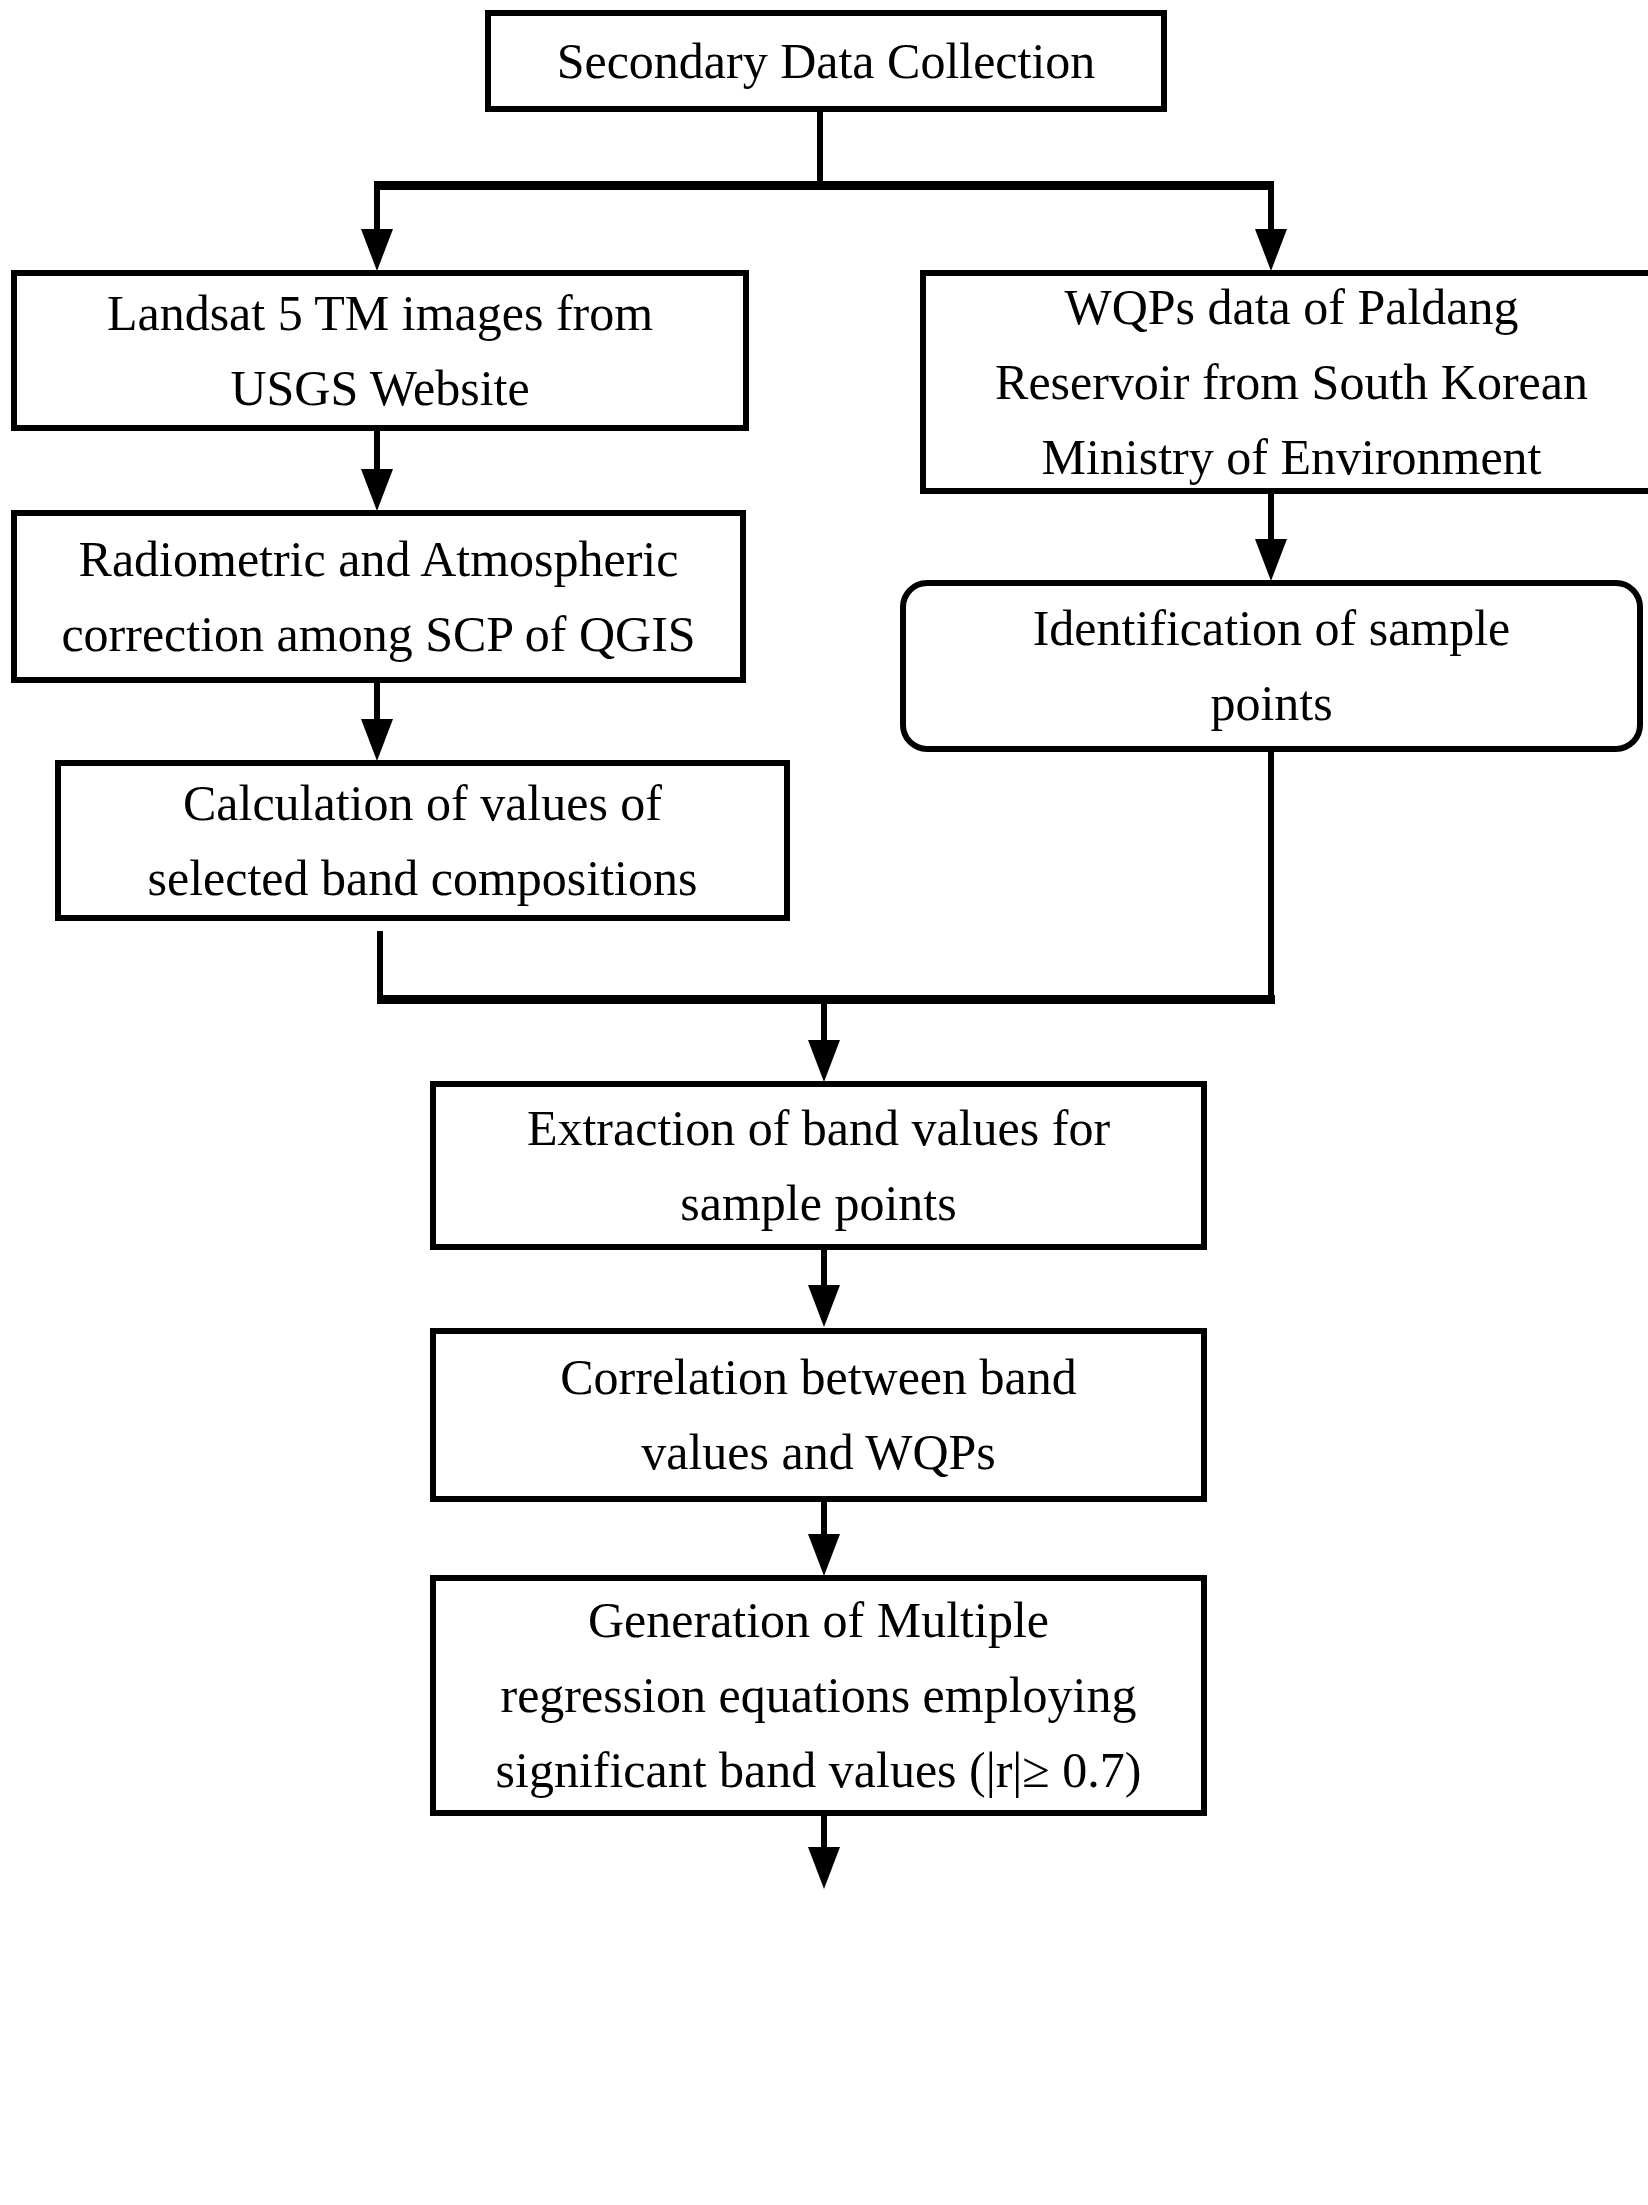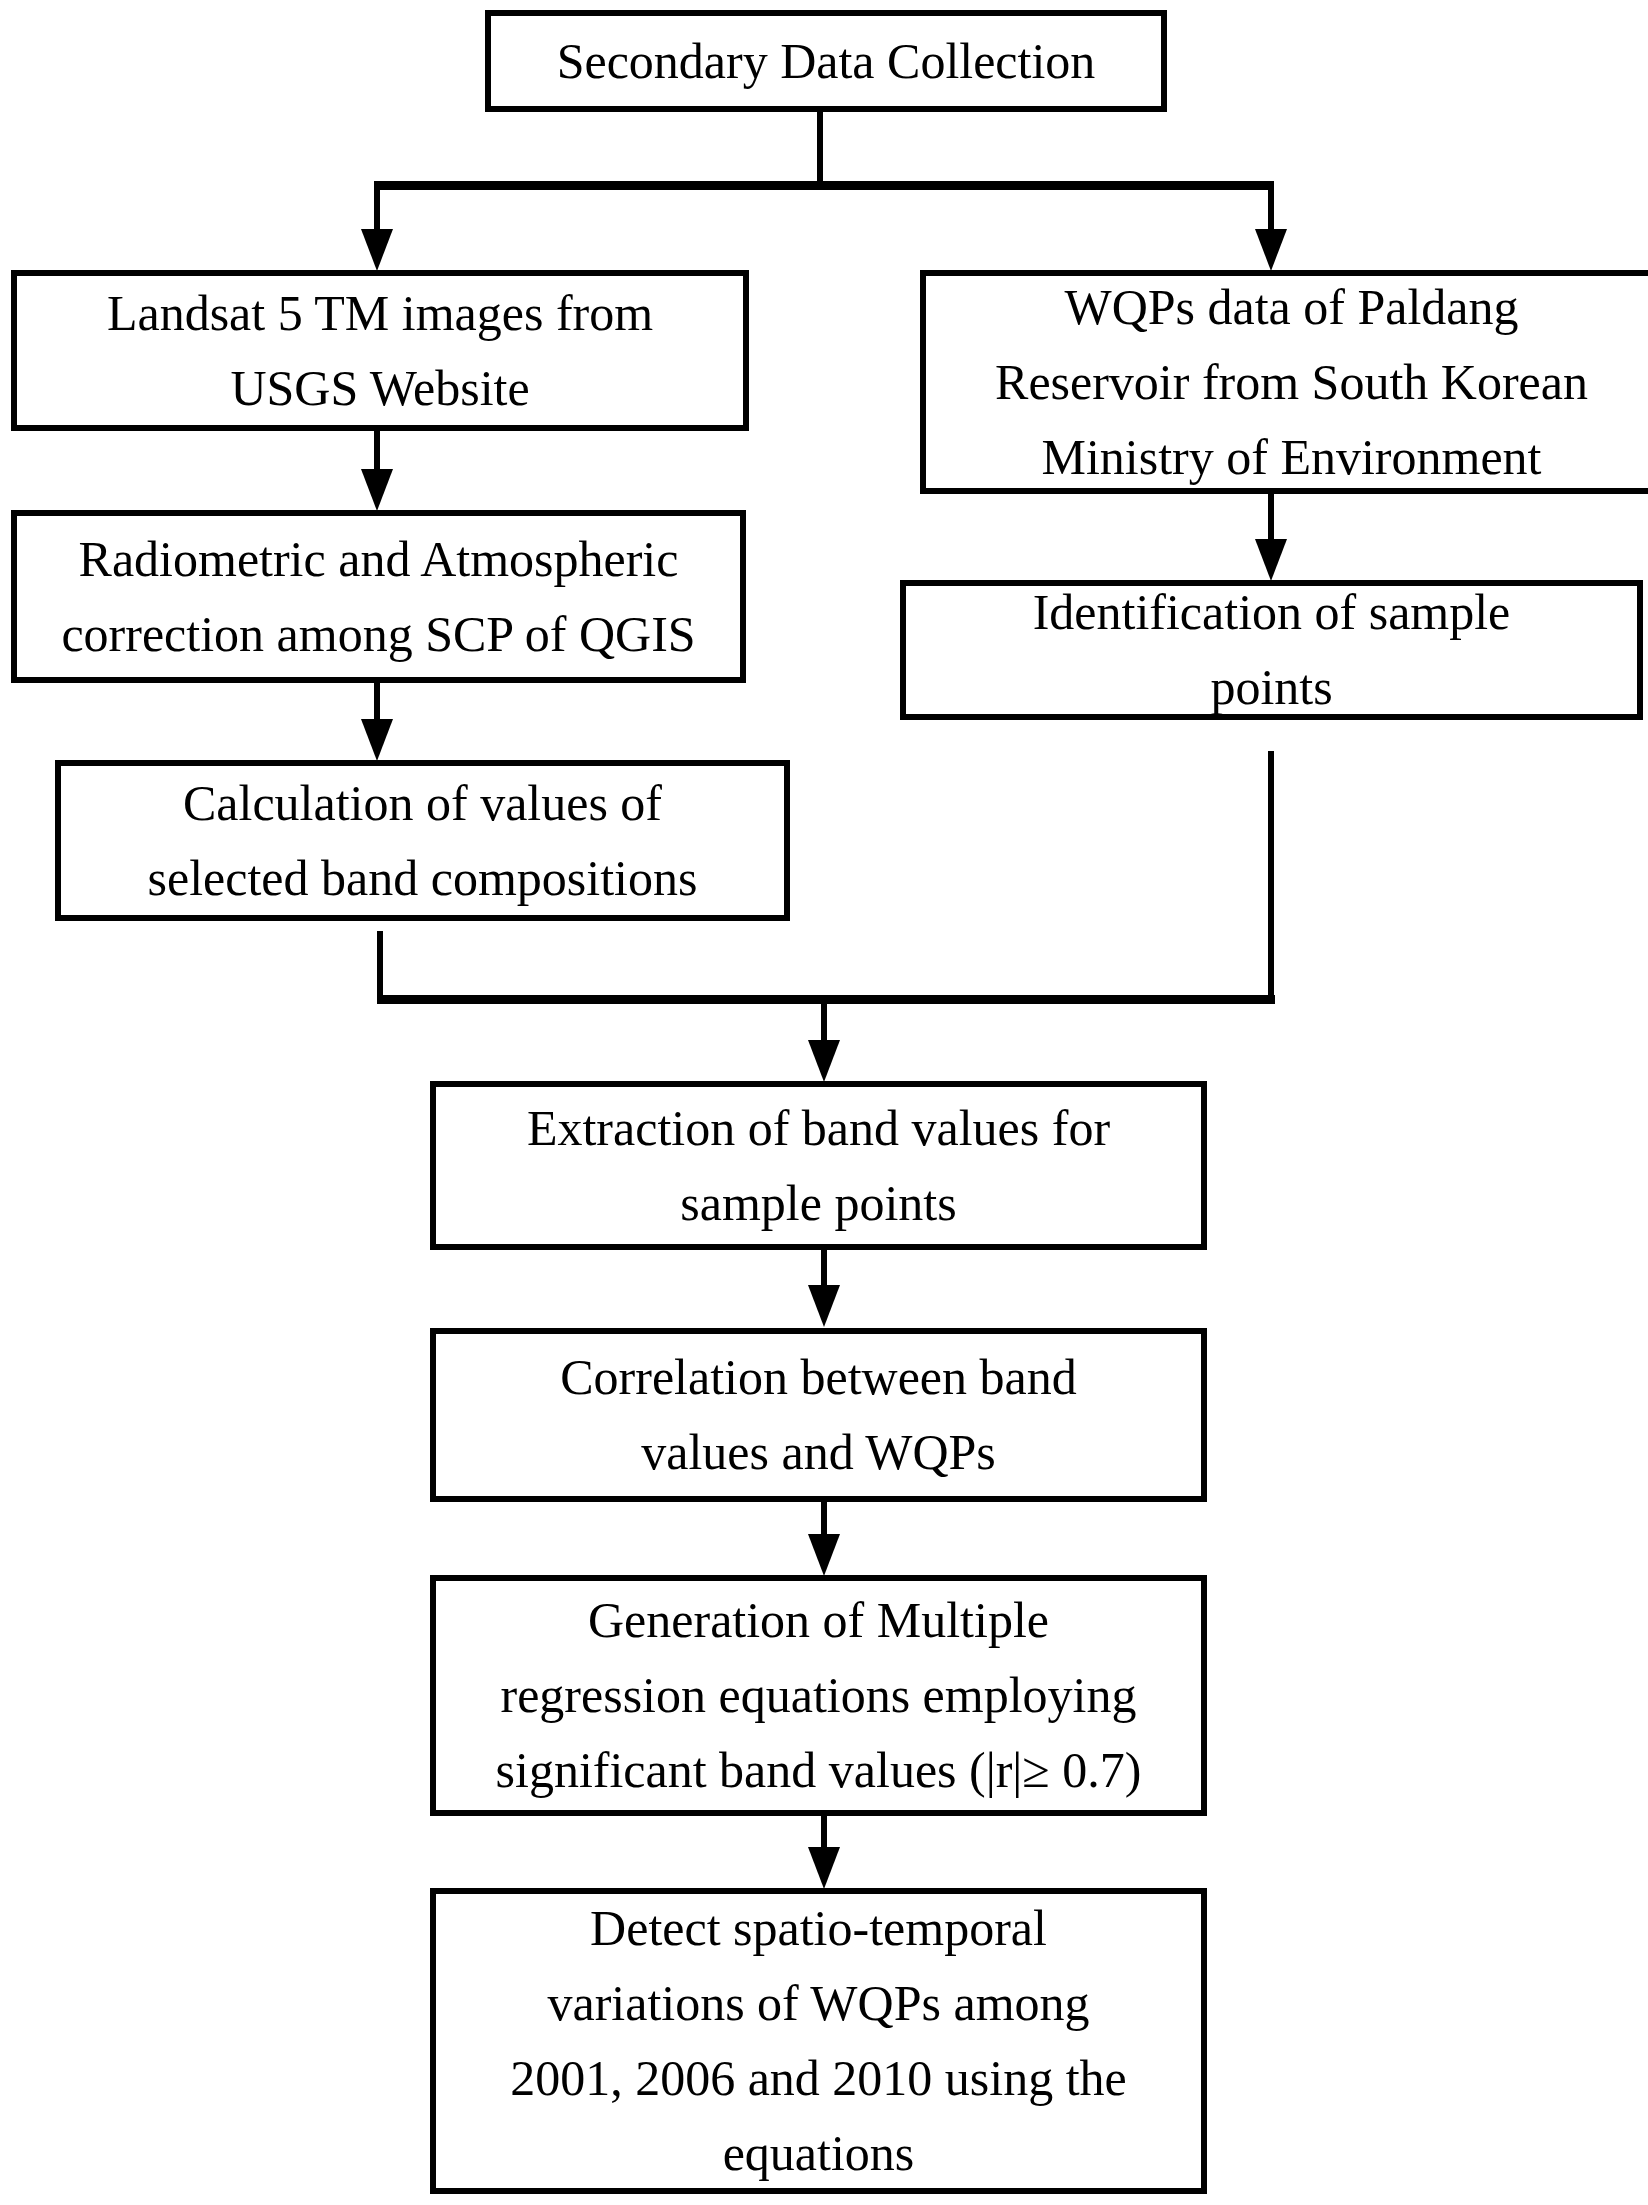--- a/index.html
+++ b/index.html
@@ -64,47 +64,41 @@
   <div class="node" style="left:11px; top:510px; width:735px; height:173px;">
     <div class="lbl">Radiometric and Atmospheric
 correction among SCP of QGIS</div>
   </div>
 
   <div class="node" style="left:11px; top:760px; width:735px; height:161px;margin-left:44px;">
     <div class="lbl">Calculation of values of
 selected band compositions</div>
   </div>
 
-  <div class="node" style="left:900px; top:580px; width:743px; height:140px;">
+  <div class="node" style="left:900px; top:580px; width:743px; height:172px;border-radius:27px;">
     <div class="lbl">Identification of sample
 points</div>
   </div>
 
   <div class="node" style="left:430px; top:1081px; width:777px; height:169px;">
     <div class="lbl">Extraction of band values for
 sample points</div>
   </div>
 
   <div class="node" style="left:430px; top:1328px; width:777px; height:174px;">
     <div class="lbl">Correlation between band
 values and WQPs</div>
   </div>
 
   <div class="node" style="left:430px; top:1575px; width:777px; height:241px;">
     <div class="lbl">Generation of Multiple
 regression equations employing
 significant band values (|r|≥ 0.7)</div>
   </div>
 
-  <div class="node" style="left:430px; top:1888px; width:777px; height:306px;">
-    <div class="lbl">Detect spatio-temporal
-variations of WQPs among
-2001, 2006 and 2010 using the
-equations</div>
-  </div>
 
   <div class="ln" style="left:817px; top:111px; width:6.3px; height:73px;"></div>
   <div class="ln" style="left:374px; top:181px; width:900px; height:9px;"></div>
 
   <div class="ln" style="left:374px; top:188px; width:6.3px; height:43px;"></div>
   <div class="ah" style="left:361px; top:229px;"></div>
 
   <div class="ln" style="left:1268px; top:188px; width:6.3px; height:43px;"></div>
   <div class="ah" style="left:1255px; top:229px;"></div>
 

